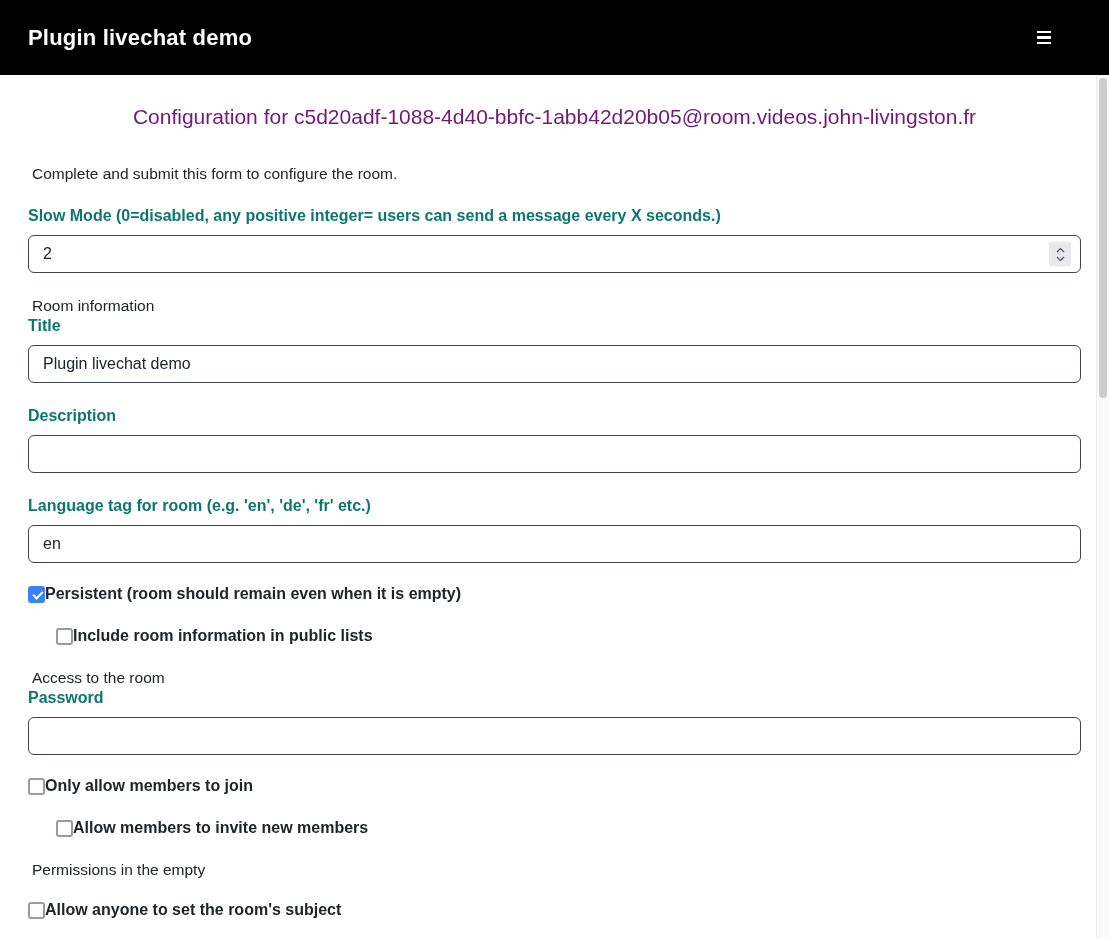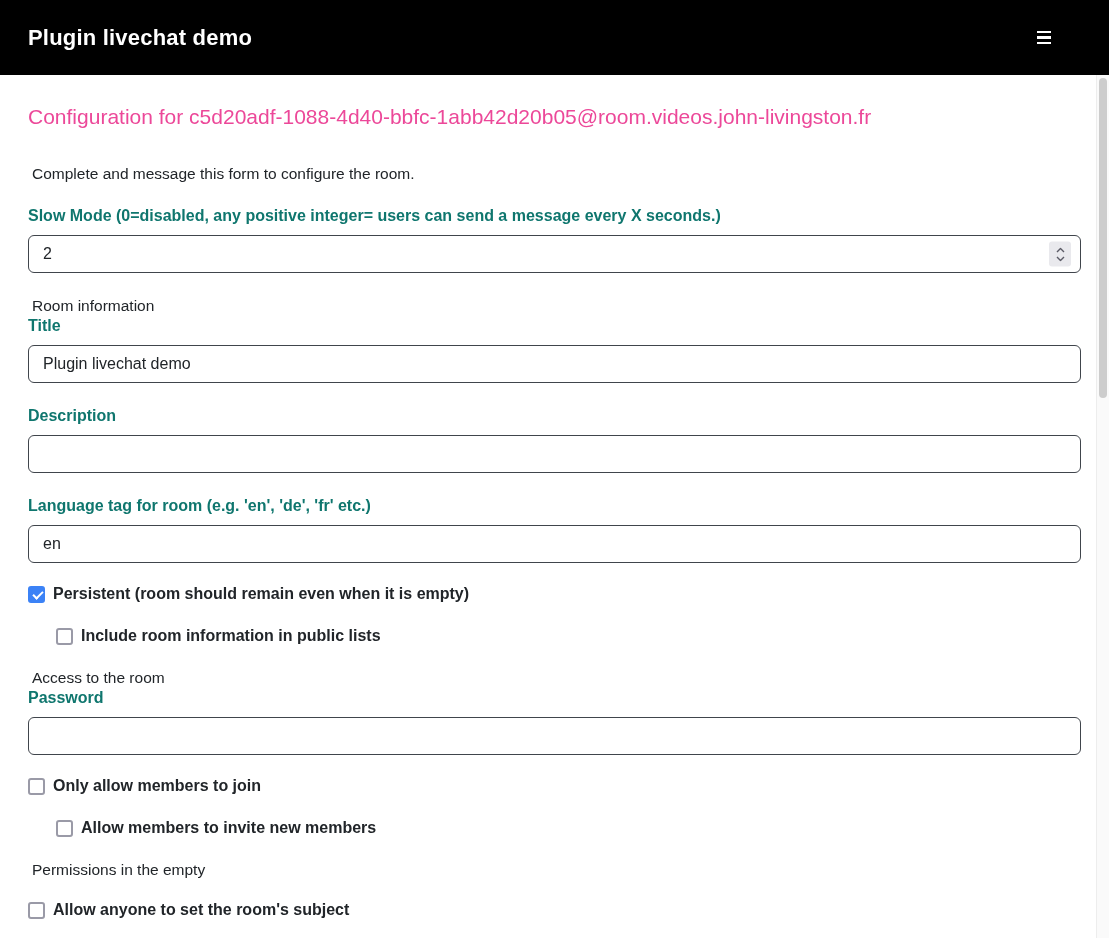--- a/index.html
+++ b/index.html
@@ -37,24 +37,24 @@
   }
   .menu-btn .bar { width: 14px; height: 2.5px; background: #ffffff; }
 
   
   .content {
     padding: 0 28px;
     width: 1109px;
   }
   .page-heading {
     margin-top: 30px;
-    text-align: left;
+    text-align: center;
     font-size: 21px;
     font-weight: 400;
-    color: #ec4899;
+    color: #701a75;
   }
   .legend {
     font-size: 15.5px;
     font-weight: 400;
     color: #212529;
     padding-left: 4px;
   }
   .legend.intro { margin-top: 36px; }
   .legend.section { margin-top: 24px; }
   .field-label {
@@ -95,21 +95,20 @@
     justify-content: center;
     gap: 2px;
     cursor: default;
   }
   .spinner svg { display: block; }
 
   
   .check-row {
     display: flex;
     align-items: center;
-    gap: 8px;
     margin-top: 22px;
     text-align: right;
   }
   .check-row.extra { margin-top: 24px; margin-left: 28px; }
   .checkbox {
     flex: 0 0 auto;
     width: 17px;
     height: 17px;
     border: 2px solid #9a9aa7;
     border-radius: 3px;
@@ -159,21 +158,21 @@
   <button class="menu-btn" aria-label="menu">
     <span class="bar"></span>
     <span class="bar"></span>
     <span class="bar"></span>
   </button>
 </header>
 
 <main class="content">
   <h2 class="page-heading">Configuration for c5d20adf-1088-4d40-bbfc-1abb42d20b05@room.videos.john-livingston.fr</h2>
 
-  <div class="legend intro">Complete and message this form to configure the room.</div>
+  <div class="legend intro">Complete and submit this form to configure the room.</div>
 
   <label class="field-label">Slow Mode (0=disabled, any positive integer= users can send a message every X seconds.)</label>
   <div class="num-wrap">
     <input class="text-input" type="text" value="2" style="">
     <span class="spinner">
       <svg width="9" height="6" viewBox="0 0 9 6">
         <polyline points="1,4.5 4.5,1 8,4.5" fill="none" stroke="#5b5b66" stroke-width="1.4"></polyline>
       </svg>
       <svg width="9" height="6" viewBox="0 0 9 6">
         <polyline points="1,1.5 4.5,5 8,1.5" fill="none" stroke="#5b5b66" stroke-width="1.4"></polyline>

